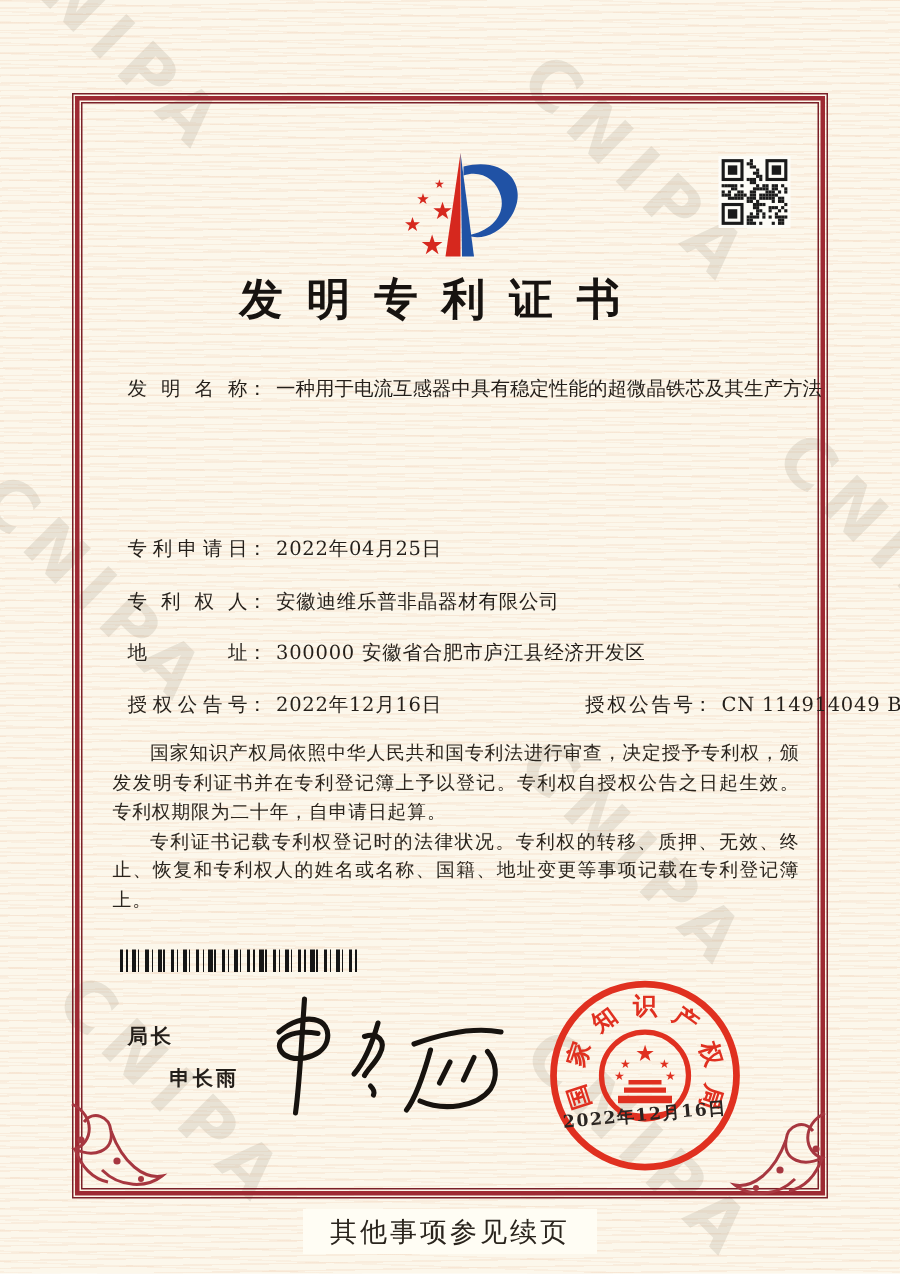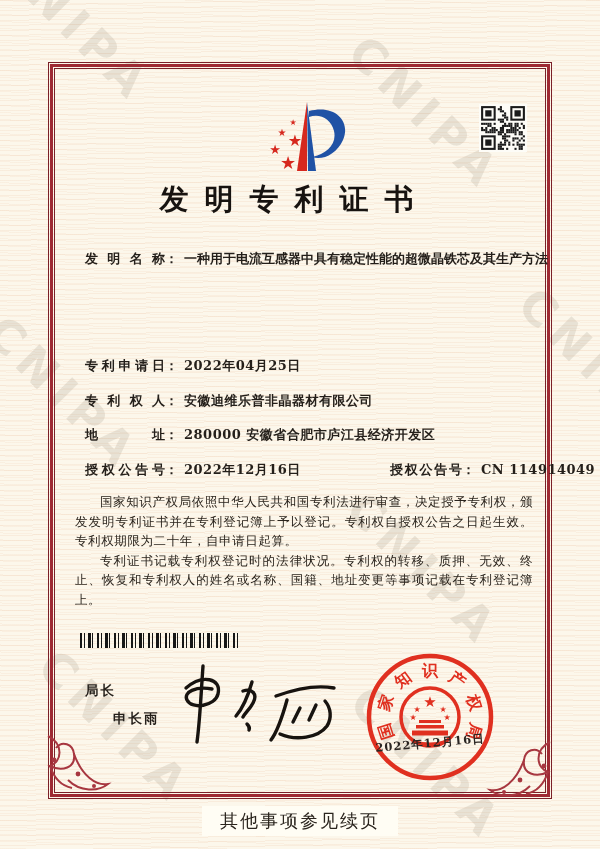--- a/index.html
+++ b/index.html
@@ -17,21 +17,21 @@
          border:1px solid #7a2028;padding:1px;box-sizing:border-box;}
   .frame-mid{width:100%;height:100%;border:3px solid #9e2a33;box-sizing:border-box;padding:1px;}
   .frame-in{width:100%;height:100%;border:1px solid #7a2028;box-sizing:border-box;}
   .abs{position:absolute;z-index:3;}
   .certno{left:78px;top:98px;font-size:12px;font-weight:600;letter-spacing:3px;color:#2b2620;}
   .title{left:0;top:180px;width:573px;text-align:center;font-size:29px;font-weight:bold;
          letter-spacing:16px;text-indent:16px;color:#171310;}
   .logo{left:250px;top:98px;width:100px;height:80px;}
   .qr{left:479px;top:104px;width:48px;height:48px;}
   .qr svg{width:48px;height:48px;background:#fdfcf7;}
-  .frow{position:absolute;left:85px;right:55px;font-size:13px;font-weight:700;
+  .frow{position:absolute;left:85px;right:55px;font-size:13px;font-weight:400;
         color:#241f1a;white-space:nowrap;}
   .flabel{display:inline-block;width:80px;text-align:justify;text-align-last:justify;
           vertical-align:bottom;}
   .fcolon{display:inline-block;margin-right:6px;}
   .fvalue{letter-spacing:.5px;}
   .fpair2{position:absolute;left:305px;top:0;}
   .fpair2 .flabel{width:72px;}
   .legal{left:75px;top:492px;width:458px;font-size:12.5px;line-height:19.5px;
          color:#2a241d;text-align:justify;letter-spacing:.6px;}
   .legal p{margin:0;text-indent:2em;}
@@ -232,21 +232,21 @@
   <div class="abs frow" style="top:250px">
     <span class="flabel">发明名称</span><span class="fcolon">：</span><span class="fvalue" style="letter-spacing:0">一种用于电流互感器中具有稳定性能的超微晶铁芯及其生产方法</span>
   </div>
   <div class="abs frow" style="top:357px">
     <span class="flabel">专利申请日</span><span class="fcolon">：</span><span class="fvalue">2022年04月25日</span>
   </div>
   <div class="abs frow" style="top:392px">
     <span class="flabel">专利权人</span><span class="fcolon">：</span><span class="fvalue">安徽迪维乐普非晶器材有限公司</span>
   </div>
   <div class="abs frow" style="top:426px">
-    <span class="flabel">地址</span><span class="fcolon">：</span><span class="fvalue">280000 安徽省合肥市庐江县经济开发区</span>
+    <span class="flabel">地址</span><span class="fcolon">：</span><span class="fvalue">300000 安徽省合肥市庐江县经济开发区</span>
   </div>
   <div class="abs frow" style="top:461px">
     <span class="flabel">授权公告号</span><span class="fcolon">：</span><span class="fvalue">2022年12月16日</span>
     <span class="fpair2">
       <span class="flabel">授权公告号</span><span class="fcolon">：</span><span class="fvalue">CN 114914049 B</span>
     </span>
   </div>
 
   <div class="abs legal">
     <p>国家知识产权局依照中华人民共和国专利法进行审查，决定授予专利权，颁发发明专利证书并在专利登记簿上予以登记。专利权自授权公告之日起生效。专利权期限为二十年，自申请日起算。</p>

